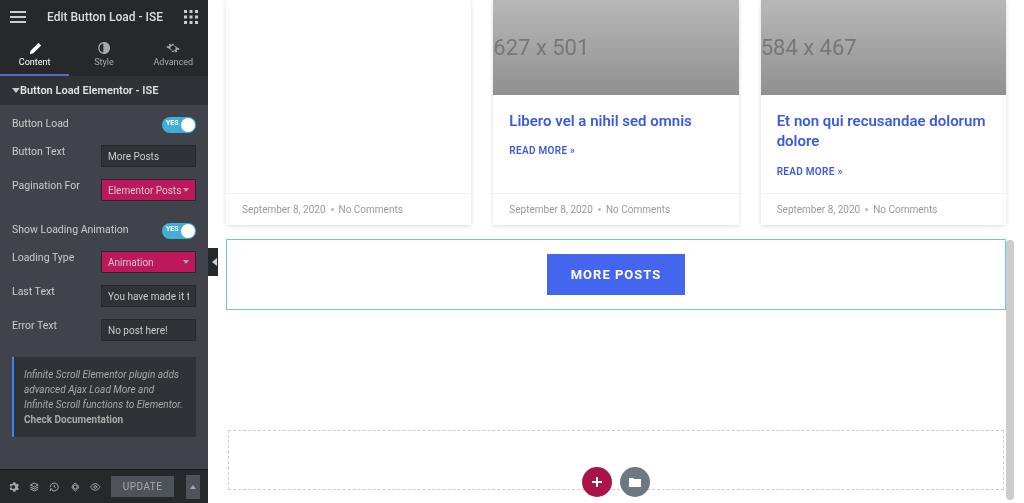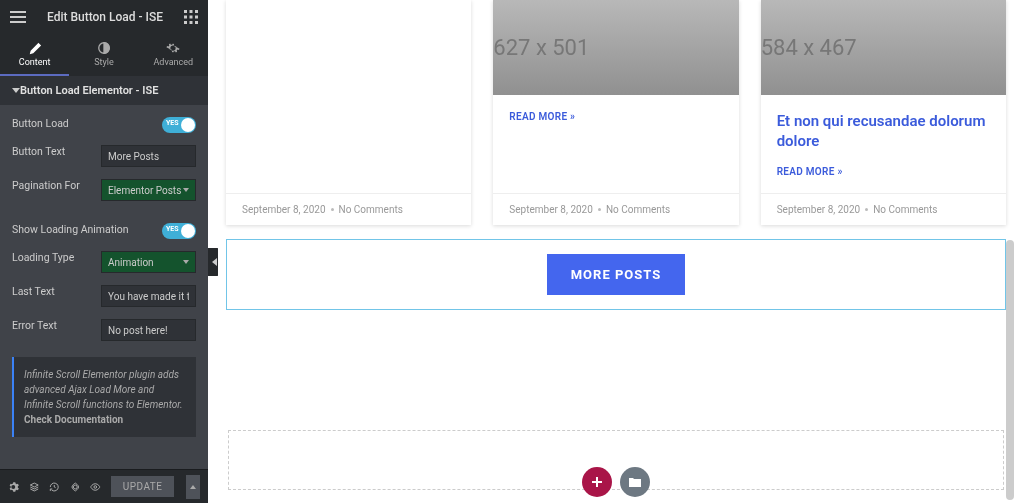--- a/index.html
+++ b/index.html
@@ -19,21 +19,21 @@
 .tab.active .tab-label{color:#fff}
 .section-header{background:#2f3237;padding:8px 12px;font-size:11px;font-weight:600;display:flex;align-items:center;cursor:pointer}
 .caret{width:0;height:0;border-left:4px solid transparent;border-right:4px solid transparent;border-top:5px solid #ccc}
 .controls{flex:1;overflow-y:auto;padding:6px 0}
 .control-row{display:flex;justify-content:space-between;padding:6px 12px;font-size:10.5px}
 .control-label{color:#ccc}
 .toggle{width:34px;height:16px;background:#3fafd7;border-radius:8px;position:relative;cursor:pointer}
 .toggle .knob{position:absolute;right:1px;top:1px;width:14px;height:14px;background:#fff;border-radius:50%}
 .toggle .yes{position:absolute;left:4px;top:2px;font-size:7px;color:#fff;font-weight:bold}
 .text-input{width:95px;height:22px;background:#2f3237;border:1px solid #26292c;color:#ccc;font-size:10px;padding:0 6px}
-.select-input{width:95px;height:22px;background:#14532d;border:1px solid #26292c;color:#ccc;font-size:10px;padding:0 6px;display:flex;align-items:center;justify-content:space-between;cursor:pointer}
+.select-input{width:95px;height:22px;background:#be185d;border:1px solid #26292c;color:#ccc;font-size:10px;padding:0 6px;display:flex;align-items:center;justify-content:space-between;cursor:pointer}
 .select-caret{width:0;height:0;border-left:3px solid transparent;border-right:3px solid transparent;border-top:4px solid #aaa}
 .info-box{margin:10px 12px;padding:10px;background:#2f3237;border-left:2px solid #3b82f6;font-size:10px;color:#aaa;font-style:italic;line-height:1.5}
 .info-box strong{font-style:normal}
 .editor-footer{height:34px;background:#26292c;display:flex;align-items:center;padding:0 8px;gap:10px;border-top:1px solid #1a1c1f}
 .footer-icon{width:14px;height:14px;cursor:pointer;color:#aaa}
 .update-btn{margin-left:auto;background:#4e5259;color:#aaa;font-size:10px;padding:5px 12px;border:none;cursor:pointer;letter-spacing:0.5px}
 .caret-btn{background:#4e5259;width:18px;height:24px;display:flex;align-items:center;justify-content:center;cursor:pointer;margin-left:2px}
 .caret-up{width:0;height:0;border-left:3px solid transparent;border-right:3px solid transparent;border-bottom:4px solid #aaa}
 .collapse-handle{position:absolute;left:208px;top:248px;width:12px;height:28px;background:#26292c;display:flex;align-items:center;justify-content:center;cursor:pointer;border-radius:0 3px 3px 0}
 .collapse-handle span{width:0;height:0;border-top:4px solid transparent;border-bottom:4px solid transparent;border-right:5px solid #ccc}
@@ -200,20 +200,21 @@
         <span>September 8, 2020</span>
         <span class="dot"></span>
         <span>No Comments</span>
       </div>
     </div>
     <div class="card">
       <div class="card-img">
           <span>627 x 501</span>
         </div>
       <div class="card-body">
+        <div class="card-title">Libero vel a nihil sed omnis</div>
         <div class="read-more">READ MORE »</div>
       </div>
       <div class="card-footer">
         <span>September 8, 2020</span>
         <span class="dot"></span>
         <span>No Comments</span>
       </div>
     </div>
     <div class="card">
       <div class="card-img">

